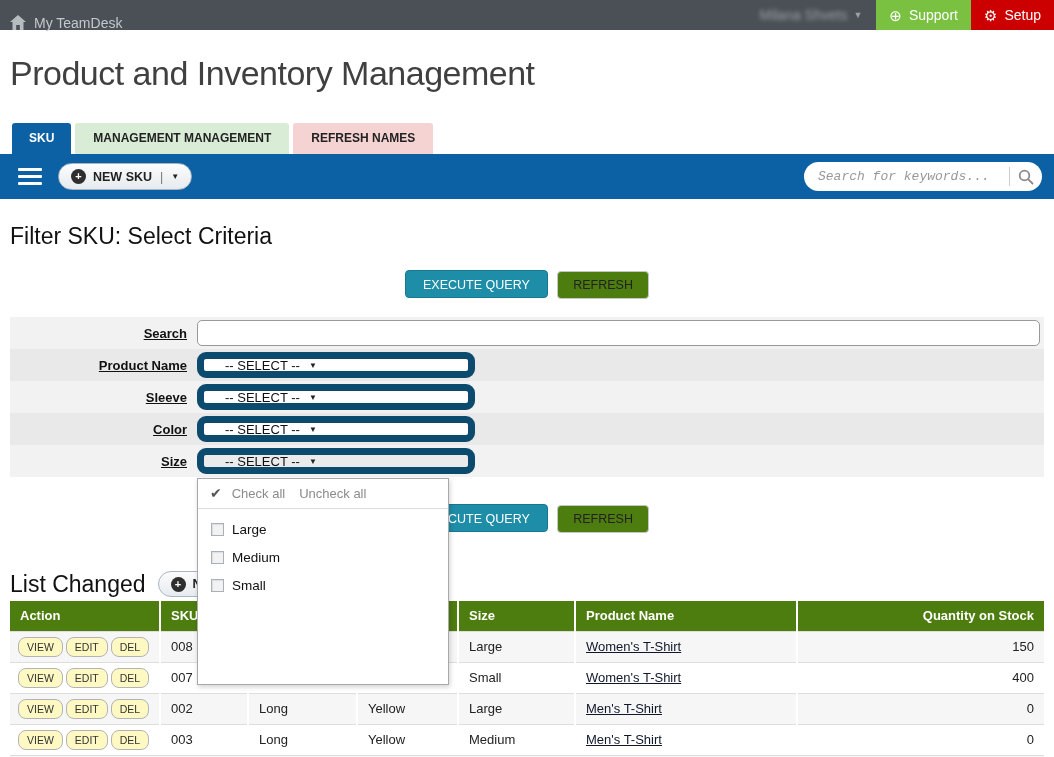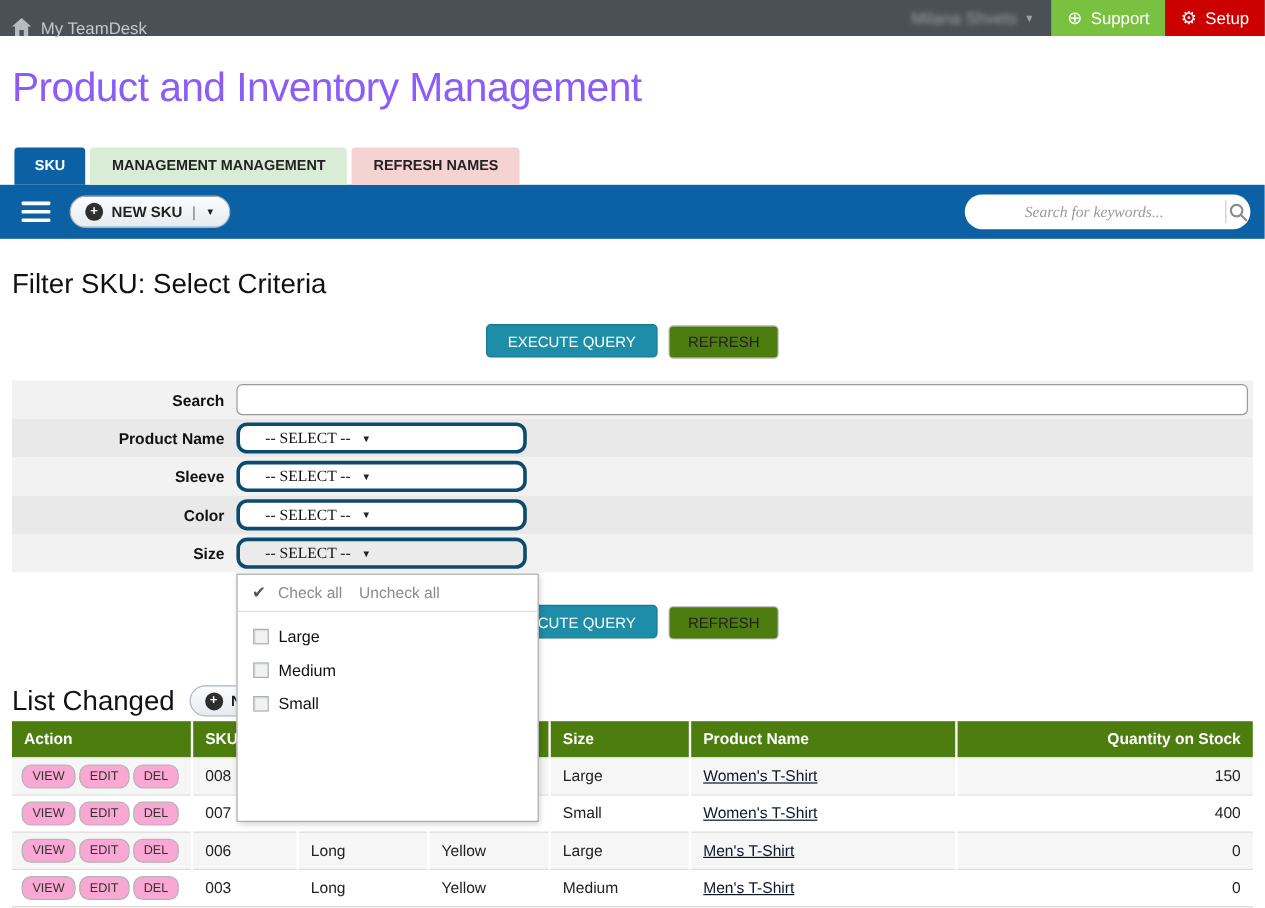--- a/index.html
+++ b/index.html
@@ -14,63 +14,63 @@
   .topbar-left { display:flex; align-items:flex-start; gap:8px; color:#c3c8cc; font-size:14px;margin-top:15px; }
   .topbar-right { margin-left:auto; display:flex; align-items:center; height:30px; }
   .user-name { color:#9aa0a5; font-size:14px; filter:blur(2px); margin-right:6px; }
   .user-caret { color:#9aa0a5; font-size:9px; margin-right:14px; }
   .topbtn { height:30px; display:flex; align-items:center; gap:7px; padding:0 13px; color:#fff; font-size:14px; cursor:pointer; }
   .topbtn .glyph { font-size:15px; line-height:1; }
   .btn-support { background:#7ac142; }
   .btn-setup { background:#cc0000; }
 
   
-  .page-title { margin:24px 0 0 10px; font-size:34px; font-weight:400; color:#8b5cf6; letter-spacing:-0.5px; }
+  .page-title { margin:24px 0 0 10px; font-size:34px; font-weight:400; color:#404040; letter-spacing:-0.5px; }
 
   
   .tabs { display:flex; gap:4px; margin:30px 0 0 12px; align-items:flex-end; }
   .tab { height:31px; line-height:31px; padding:0 18px; font-size:12px; font-weight:bold; border-radius:3px 3px 0 0; cursor:pointer; color:#222; }
   .tab.active { background:#0b61a4; color:#fff; padding:0 17px; }
   .tab.t-green { background:#d9ecd5; }
   .tab.t-pink { background:#f5d3d3; }
 
   
   .toolbar { height:45px; background:#0b61a4; display:flex; align-items:center; padding:0 12px; }
   .hamburger { width:24px; height:17px; display:flex; flex-direction:column; justify-content:space-between; margin:0 16px 0 6px; cursor:pointer; }
   .hamburger span { height:3px; background:#fff; border-radius:1px; }
   .pill-btn { height:27px; border-radius:14px; background:linear-gradient(#fbfcfd,#e7ebef); border:1px solid #a9b6c2; display:inline-flex; align-items:center; gap:7px; padding:0 12px; font-size:12.5px; font-weight:bold; color:#222; cursor:pointer; }
   .plus-circle { width:15px; height:15px; border-radius:50%; background:#2e2e2e; color:#fff; font-size:11px; font-weight:bold; display:flex; align-items:center; justify-content:center; line-height:1; }
   .pill-sep { color:#777; font-weight:400; margin:0 1px; }
   .caret { font-size:8px; color:#222; }
   .searchbox { margin-left:auto; width:238px; height:29px; background:#fff; border-radius:15px; display:flex; align-items:center; overflow:hidden; }
-  .searchbox input { flex:1; border:0; outline:none; padding:0 10px 0 14px; font-size:13px; font-style:italic; color:#444; font-family:Liberation Serif, serif; background:transparent;margin-left:36px; }
+  .searchbox input { flex:1; border:0; outline:none; padding:0 10px 0 14px; font-size:13px; font-style:italic; color:#444; font-family:Liberation Mono, monospace; background:transparent; }
   .searchbox input::placeholder { color:#999; font-style:italic; }
   .search-div { width:1px; height:19px; background:#ccc; }
   .search-btn { width:32px; height:29px; display:flex; align-items:center; justify-content:center; cursor:pointer; }
 
   
   .h2 { font-size:23px; font-weight:400; color:#111; }
   .filter-heading { margin:24px 0 0 10px; }
 
   
   .btn-row { text-align:center; }
   .btn-row-1 { margin-top:20px; }
   .btn-row-2 { margin-top:27px; }
   .teal-btn { display:inline-block; height:28px; line-height:28px; padding:0 17px; background:#1d8da8; border:1px solid #16788f; border-radius:4px; color:#fff; font-size:12.5px; cursor:pointer; }
   .gray-btn { display:inline-block; height:28px; line-height:26px; padding:0 15px; background:#4d7c0f; border:1px solid #c6c6c6; border-radius:4px; color:#222; font-size:12.5px; cursor:pointer; margin-left:5px; }
 
   
   .filter-table { margin:18px 10px 0 10px; width:1034px; }
   .f-row { display:flex; height:32px; align-items:center; }
   .f-row:nth-child(odd) { background:#f2f2f2; }
   .f-row:nth-child(even) { background:#e9e9e9; }
-  .f-label { width:187px; text-align:right; padding-right:10px; font-size:13px; font-weight:bold; color:#111; }
+  .f-label { width:187px; text-align:right; padding-right:10px; font-size:13px; font-weight:bold; color:#111;text-decoration:underline; }
   .f-field { flex:1; padding-right:4px; }
   .f-input { width:100%; height:26px; border:1px solid #999; border-radius:5px; padding:0 8px; font-size:13px; font-family:inherit; outline:none; background:#fff; }
-  .select-btn { width:242px; height:26px; border:3px solid #0c4a6e; border-radius:9px; background:#fff; display:flex; align-items:center; gap:9px; padding:0 12px 0 21px; font-size:13px; color:#111; cursor:pointer;font-family:Liberation Serif, serif; }
+  .select-btn { width:278px; height:26px; border:7px solid #0c4a6e; border-radius:9px; background:#fff; display:flex; align-items:center; gap:9px; padding:0 12px 0 21px; font-size:13px; color:#111; cursor:pointer; }
   .select-btn.open { background:#ebebeb; }
 
   
   .dropdown-panel { position:absolute; left:197px; top:478px; width:252px; height:207px; background:#fff; border:1px solid #a9a9a9; box-shadow:1px 2px 5px rgba(0,0,0,.18); z-index:50; }
   .dd-head { display:flex; align-items:center; gap:6px; padding:6px 10px 7px 12px; border-bottom:1px solid #ddd; }
   .dd-check-icon { color:#555; font-size:14px; margin-right:4px; }
   .dd-link { color:#8b8b8b; font-size:13px; cursor:pointer; }
   .dd-link + .dd-link { margin-left:8px;text-align:right; }
   .dd-options { padding-top:7px; }
   .dd-opt { display:flex; align-items:center; gap:8px; padding:6px 0 7px 13px; cursor:pointer; }
@@ -83,21 +83,21 @@
 
   
   table.grid { margin:2px 10px 0 10px; width:1034px; border-collapse:collapse; table-layout:fixed; }
   .grid th { background:#4d7c0f; color:#fff; font-size:13px; font-weight:bold; text-align:left; height:30px; padding-left:10px; }
   .grid th + th, .grid td + td { border-left:2px solid #fff; }
   .grid th:last-child, .grid td:last-child { text-align:right; padding-right:10px; }
   .grid td { height:31px; font-size:13px; padding-left:10px; border-top:1px solid #ddd; color:#222; }
   .grid tr.r-odd td { background:#f6f6f6; }
   .grid tr.r-even td { background:#fff; }
   .grid td.actions { padding-left:8px; }
-  .row-btn { display:inline-block; padding:3px 8px; margin-right:3px; background:#f9a8d4; border:1px solid #b3b3b3; border-radius:8px; font-size:10.5px; color:#333; cursor:pointer; }
+  .row-btn { display:inline-block; padding:3px 8px; margin-right:3px; background:#fef9c3; border:1px solid #b3b3b3; border-radius:8px; font-size:10.5px; color:#333; cursor:pointer; }
   .rec-link { color:#0f172a; text-decoration:underline; cursor:pointer; }
   .row-stub { margin:0 10px; width:1034px; height:5px; background:#f6f6f6; border-top:1px solid #ddd; }
 </style>
 </head>
 <body>
 
 <div class="topbar">
   <div class="topbar-left">
     <span style="display:flex;">
       <svg width="16" height="15" viewBox="0 0 16 15">
@@ -250,21 +250,21 @@
         <td class="actions"><span class="row-btn">VIEW</span><span class="row-btn">EDIT</span><span class="row-btn">DEL</span></td>
         <td>007</td>
         <td></td>
         <td></td>
         <td>Small</td>
         <td><span class="rec-link">Women's T-Shirt</span></td>
         <td>400</td>
       </tr>
       <tr class="r-odd">
         <td class="actions"><span class="row-btn">VIEW</span><span class="row-btn">EDIT</span><span class="row-btn">DEL</span></td>
-        <td>006</td>
+        <td>002</td>
         <td>Long</td>
         <td>Yellow</td>
         <td>Large</td>
         <td><span class="rec-link">Men's T-Shirt</span></td>
         <td>0</td>
       </tr>
       <tr class="r-even">
         <td class="actions"><span class="row-btn">VIEW</span><span class="row-btn">EDIT</span><span class="row-btn">DEL</span></td>
         <td>003</td>
         <td>Long</td>

